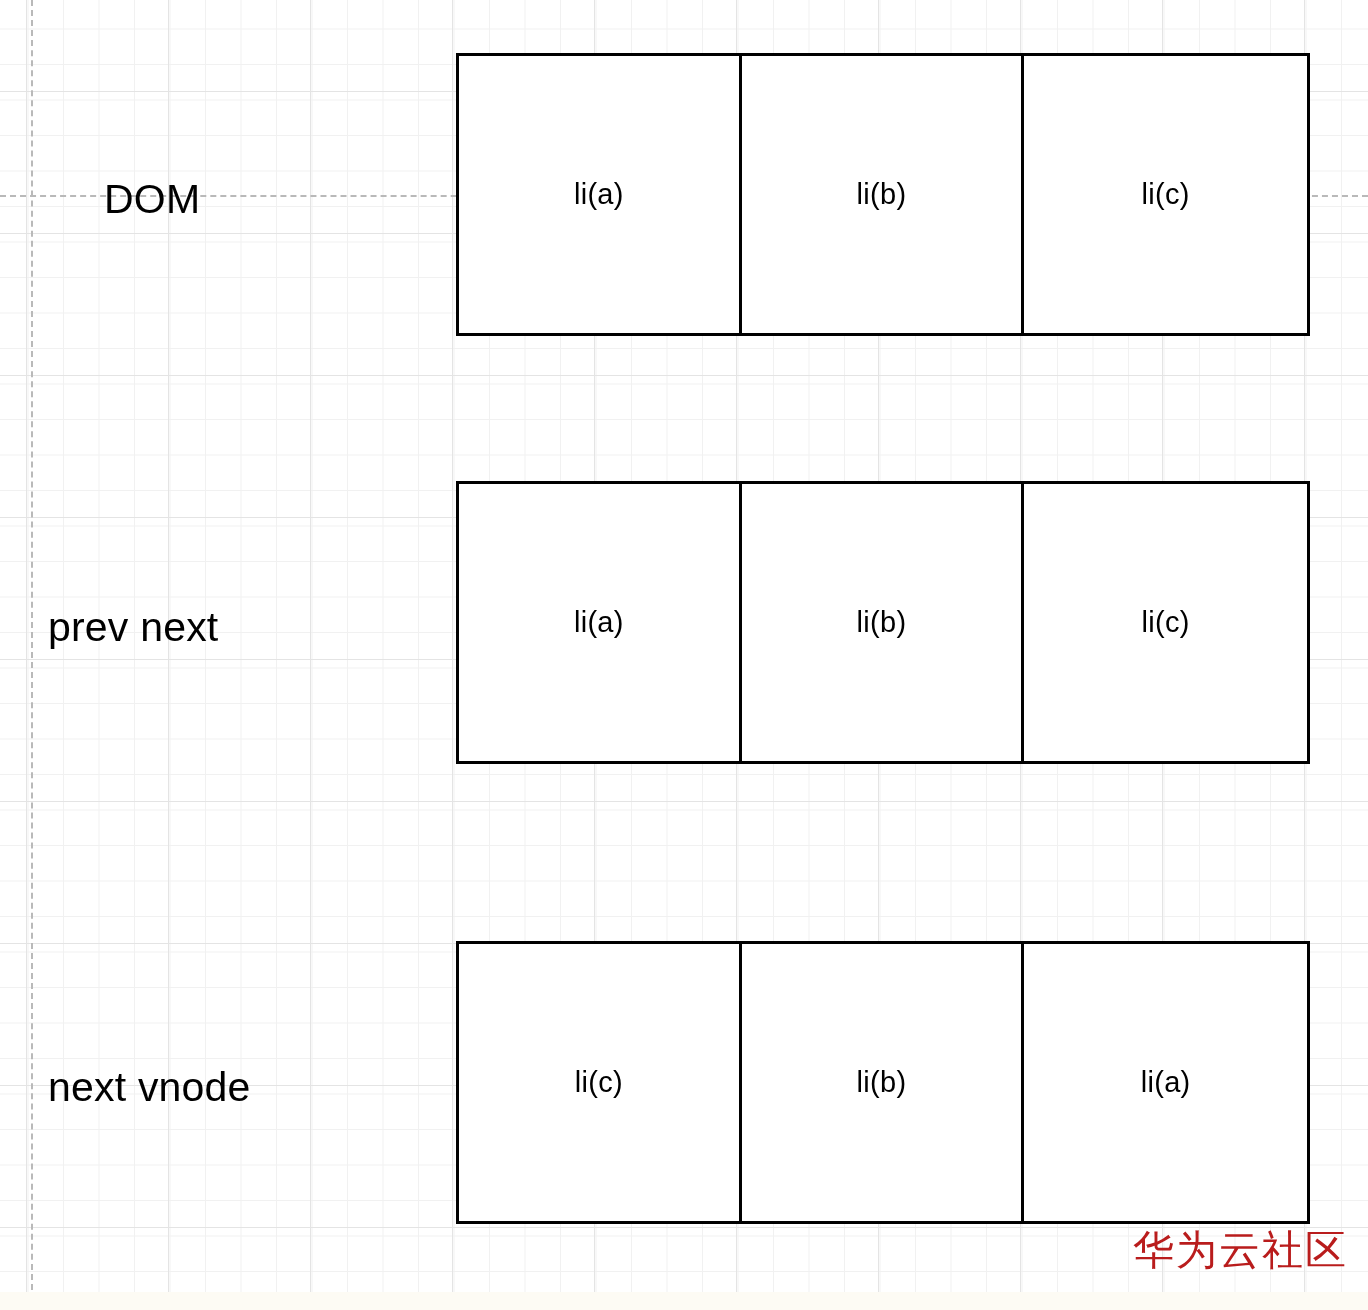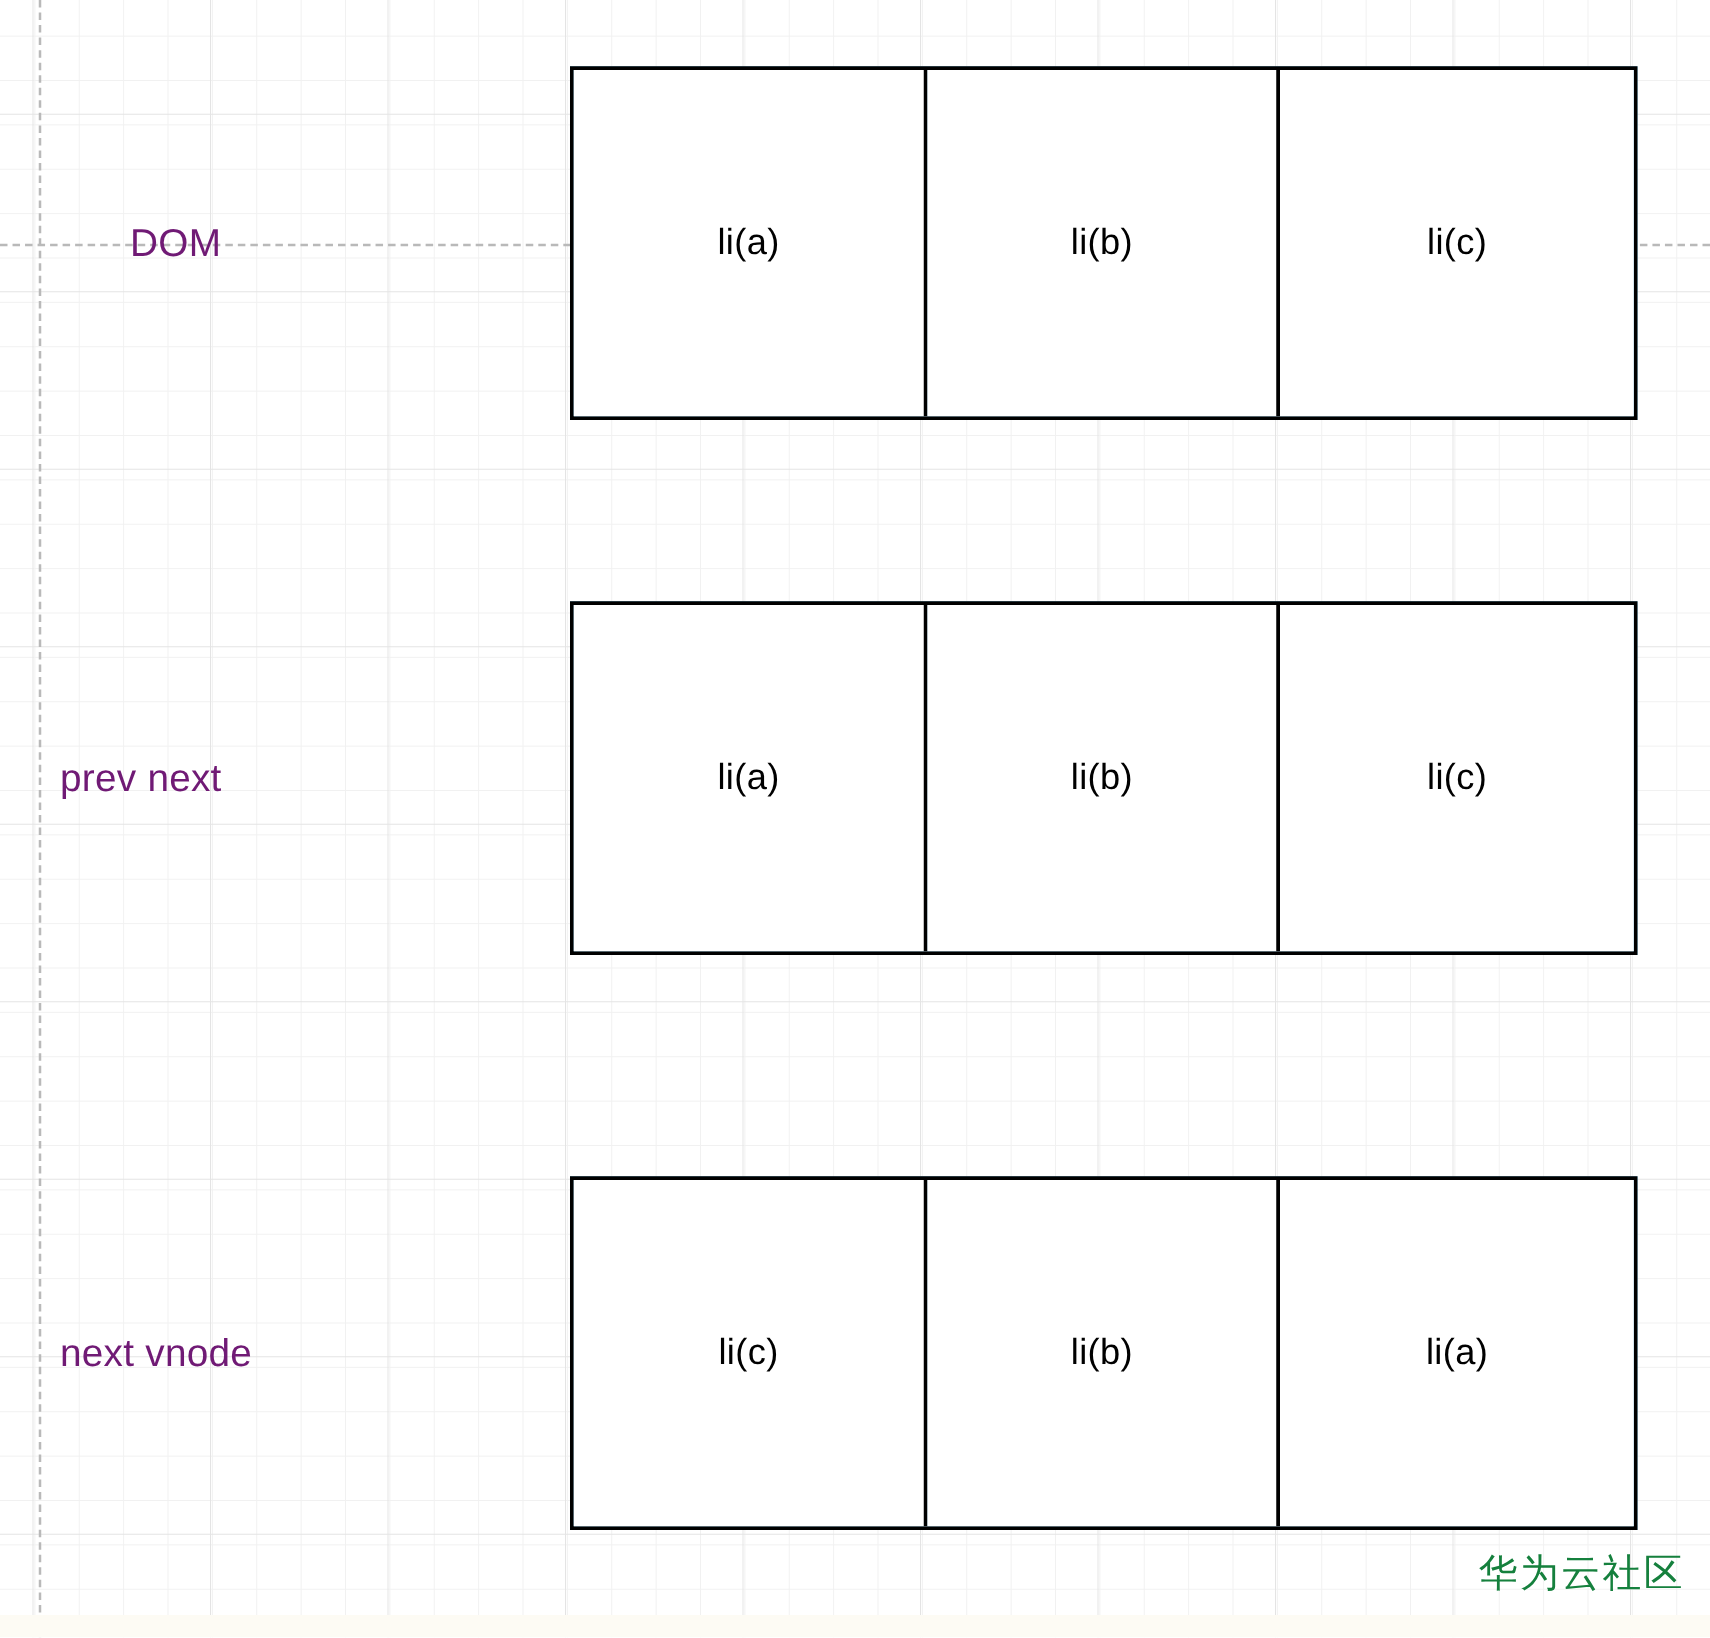--- a/index.html
+++ b/index.html
@@ -59,34 +59,34 @@
     left: 0;
     width: 1368px;
     height: 0;
     border-top: 2px dashed #b9b9b9;
     pointer-events: none;
   }
 
   
   .row-label {
     position: absolute;
-    font-size: 31px;
-    color: #701a75;
+    font-size: 41px;
+    color: #000000;
     line-height: 1;
     white-space: nowrap;
     letter-spacing: 0.2px;
   }
 
   
   .node-row {
     position: absolute;
     display: flex;
     box-sizing: border-box;
     border: 3px solid #000000;
-    background: #7dd3fc;
+    background: #f97316;
   }
   .node-cell {
     box-sizing: border-box;
     display: flex;
     align-items: center;
     justify-content: center;
     height: 100%;
     border-right: 3px solid #000000;
     background: #ffffff;
   }
@@ -98,26 +98,26 @@
     color: #000000;
     line-height: 1;
     letter-spacing: 0.3px;
   }
 
   
   .watermark {
     position: absolute;
     right: 20px;
     bottom: 36px;
-    font-size: 31px;
-    color: #15803d;
+    font-size: 41px;
+    color: #b91c1c;
     letter-spacing: 2px;
     line-height: 1;
     white-space: nowrap;
-    font-family: Liberation Sans, sans-serif;
+    font-family: Liberation Mono, monospace;
   }
 
   
   .bottom-strip {
     position: absolute;
     left: 0;
     bottom: 0;
     width: 1368px;
     height: 18px;
     background: #fdfbf4;

